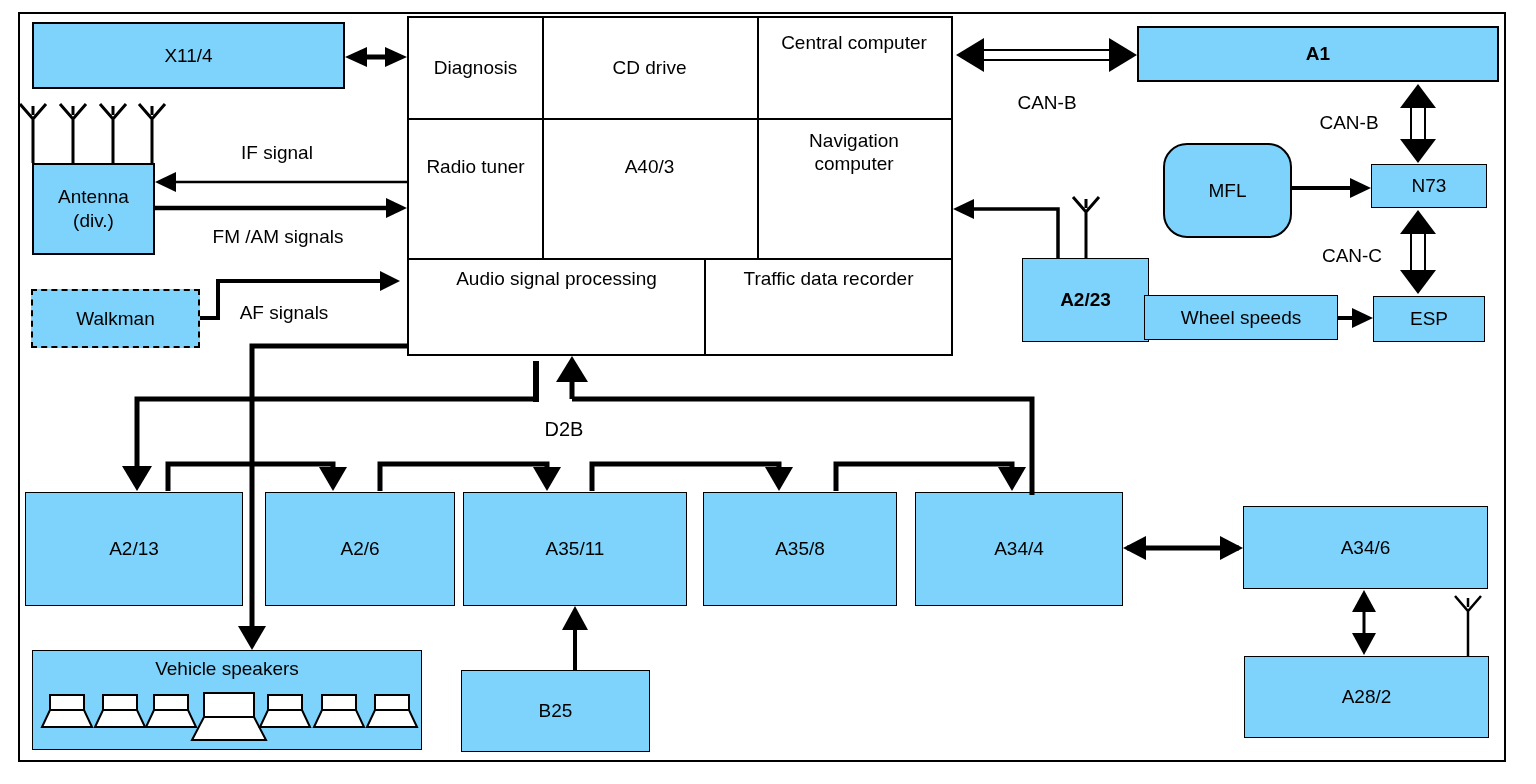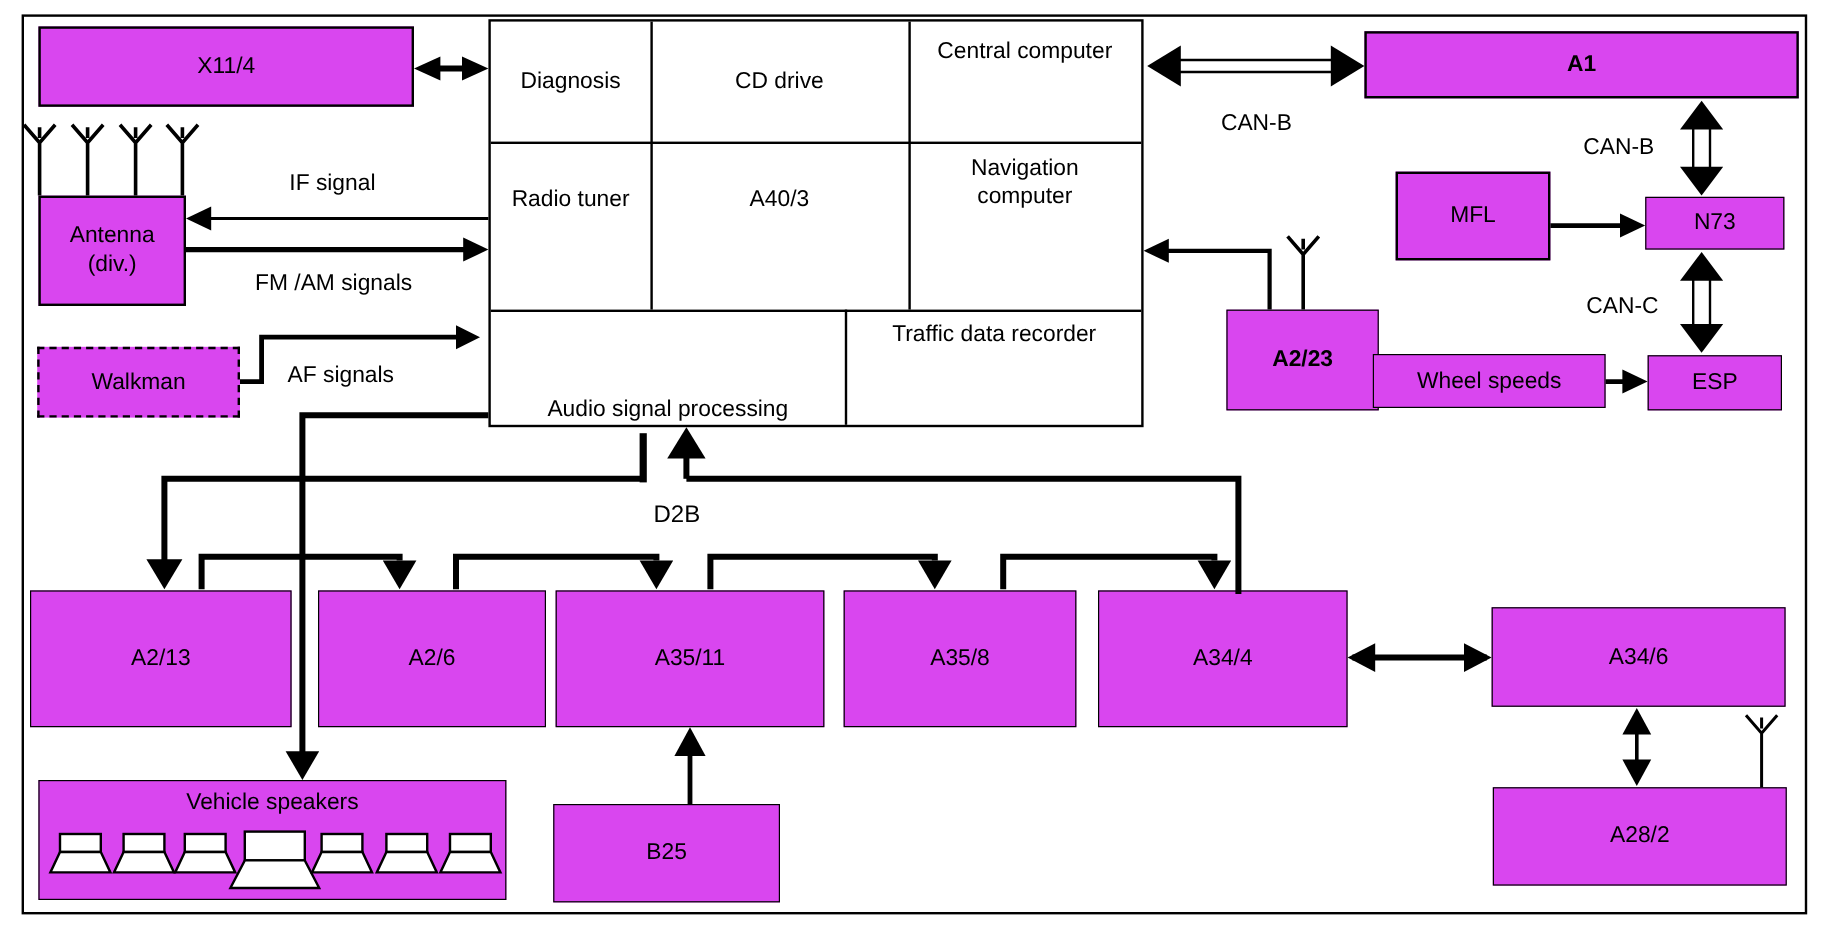--- a/index.html
+++ b/index.html
@@ -7,21 +7,21 @@
     position:relative; width:1536px; height:784px; background:#ffffff;
     font-family:"Liberation Sans", sans-serif; color:#000;
     -webkit-font-smoothing:antialiased;
   }
   .stage * { box-sizing:border-box; }
   .outer-frame {
     position:absolute; left:18px; top:12px; width:1488px; height:750px;
     border:2px solid #000; background:#fff;
   }
   .box {
-    position:absolute; border:2px solid #000; background:#d946ef;
+    position:absolute; border:2px solid #000; background:#7dd3fc;
     display:flex; align-items:center; justify-content:center;
     font-size:19px; text-align:center; line-height:1.25;
   }
   .box.thin { border-width:1.5px; }
   .box.dashed { border:2px dashed #000; }
   .headunit { position:absolute; left:407px; top:16px; width:546px; height:340px;
     border:2px solid #000; background:#fff; }
   .hu-cell { position:absolute; display:flex; justify-content:center;
     font-size:19px; text-align:center; line-height:1.2; }
   .hu-div { position:absolute; background:#000; }
@@ -59,21 +59,21 @@
     </div>
     <div class="hu-cell" style="left:0; top:102px; width:133px; height:138px; align-items:flex-start; padding-top:36px;">
       <span>Radio tuner</span>
     </div>
     <div class="hu-cell" style="left:133px; top:102px; width:215px; height:138px; align-items:flex-start; padding-top:36px;">
       <span>A40/3</span>
     </div>
     <div class="hu-cell" style="left:348px; top:102px; width:194px; height:138px; align-items:flex-start; padding-top:10px;">
       <span style="display:inline-block; max-width:120px;">Navigation computer</span>
     </div>
-    <div class="hu-cell" style="left:0; top:242px; width:295px; height:94px; align-items:flex-end; padding-top:8px;">
+    <div class="hu-cell" style="left:0; top:242px; width:295px; height:94px; align-items:flex-start; padding-top:8px;">
       <span>Audio signal processing</span>
     </div>
     <div class="hu-cell" style="left:297px; top:242px; width:245px; height:68px; align-items:flex-start; padding-top:8px;">
       <span>Traffic data recorder</span>
     </div>
   </div>
 
   <div class="box" style="left:32px; top:163px; width:123px; height:92px;">
     <span style="display:inline-block; max-width:90px;">Antenna (div.)</span>
   </div>
@@ -82,21 +82,21 @@
     <span>Walkman</span>
   </div>
 
   <div class="box thin" style="left:1022px; top:258px; width:127px; height:84px;font-weight:bold;">
     <span>A2/23</span>
   </div>
 
   <div class="box" style="left:1137px; top:26px; width:362px; height:56px;font-weight:bold;">
     <span>A1</span>
   </div>
-  <div class="box" style="left:1163px; top:143px; width:129px; height:74px;">
+  <div class="box" style="left:1163px; top:143px; width:129px; height:95px;border-radius:24px;">
     <span>MFL</span>
   </div>
   <div class="box thin" style="left:1371px; top:164px; width:116px; height:44px;">
     <span>N73</span>
   </div>
   <div class="box thin" style="left:1144px; top:295px; width:194px; height:45px;">
     <span>Wheel speeds</span>
   </div>
   <div class="box thin" style="left:1373px; top:296px; width:112px; height:46px;">
     <span>ESP</span>

